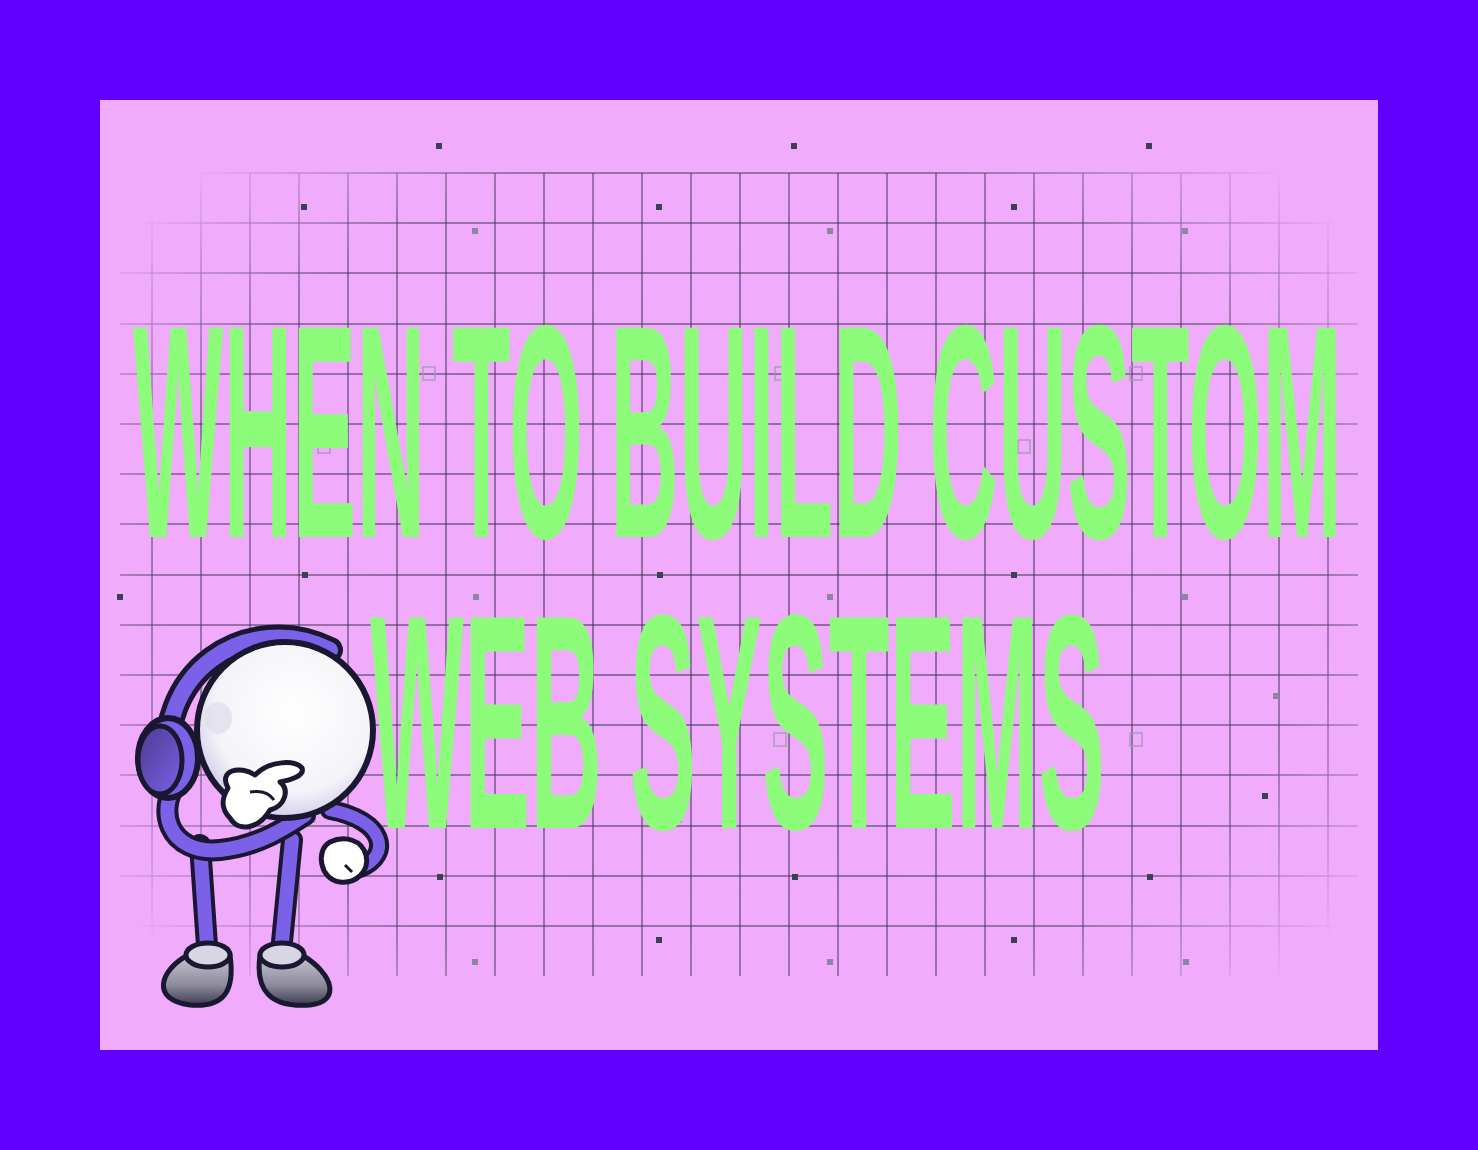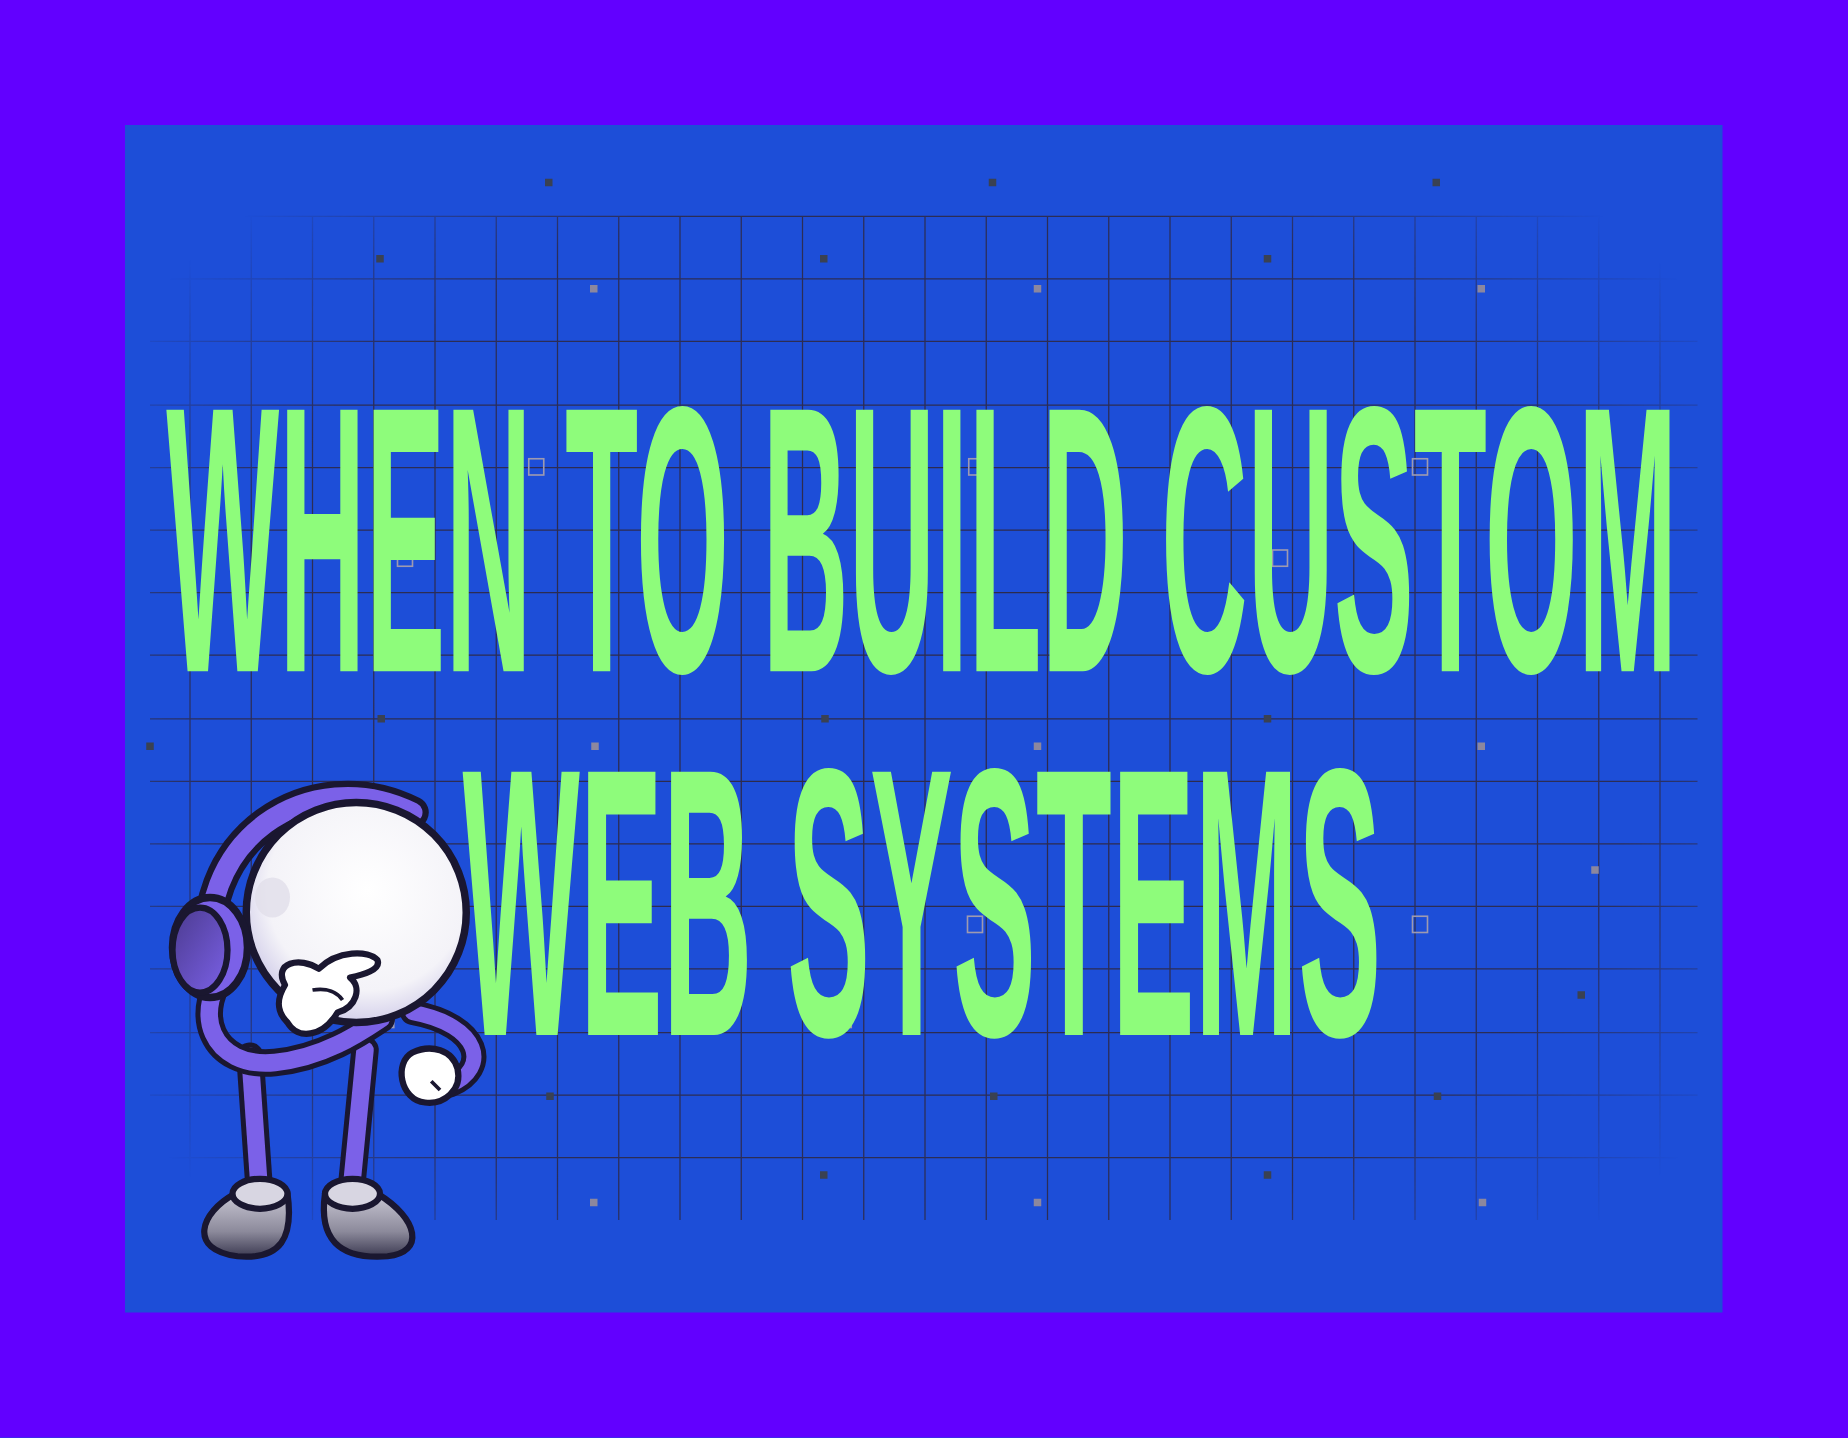--- a/index.html
+++ b/index.html
@@ -5,21 +5,21 @@
   html, body { margin: 0; padding: 0; }
   body {
     width: 1478px; height: 1150px;
     background: #6200FF;
     position: relative; overflow: hidden;
     font-family: "Liberation Sans", sans-serif;
   }
   .panel {
     position: absolute; left: 100px; top: 100px;
     width: 1278px; height: 950px;
-    background: #1d4ed8;
+    background: #f0abfc;
     overflow: hidden;
   }
   .grid-svg { position: absolute; left: 0; top: 0; }
   .title-svg { position: absolute; left: 0; top: 0; }
   .mascot { position: absolute; left: 30px; top: 510px; }
 </style>
 </head>
 <body>
 
 <div class="panel">

